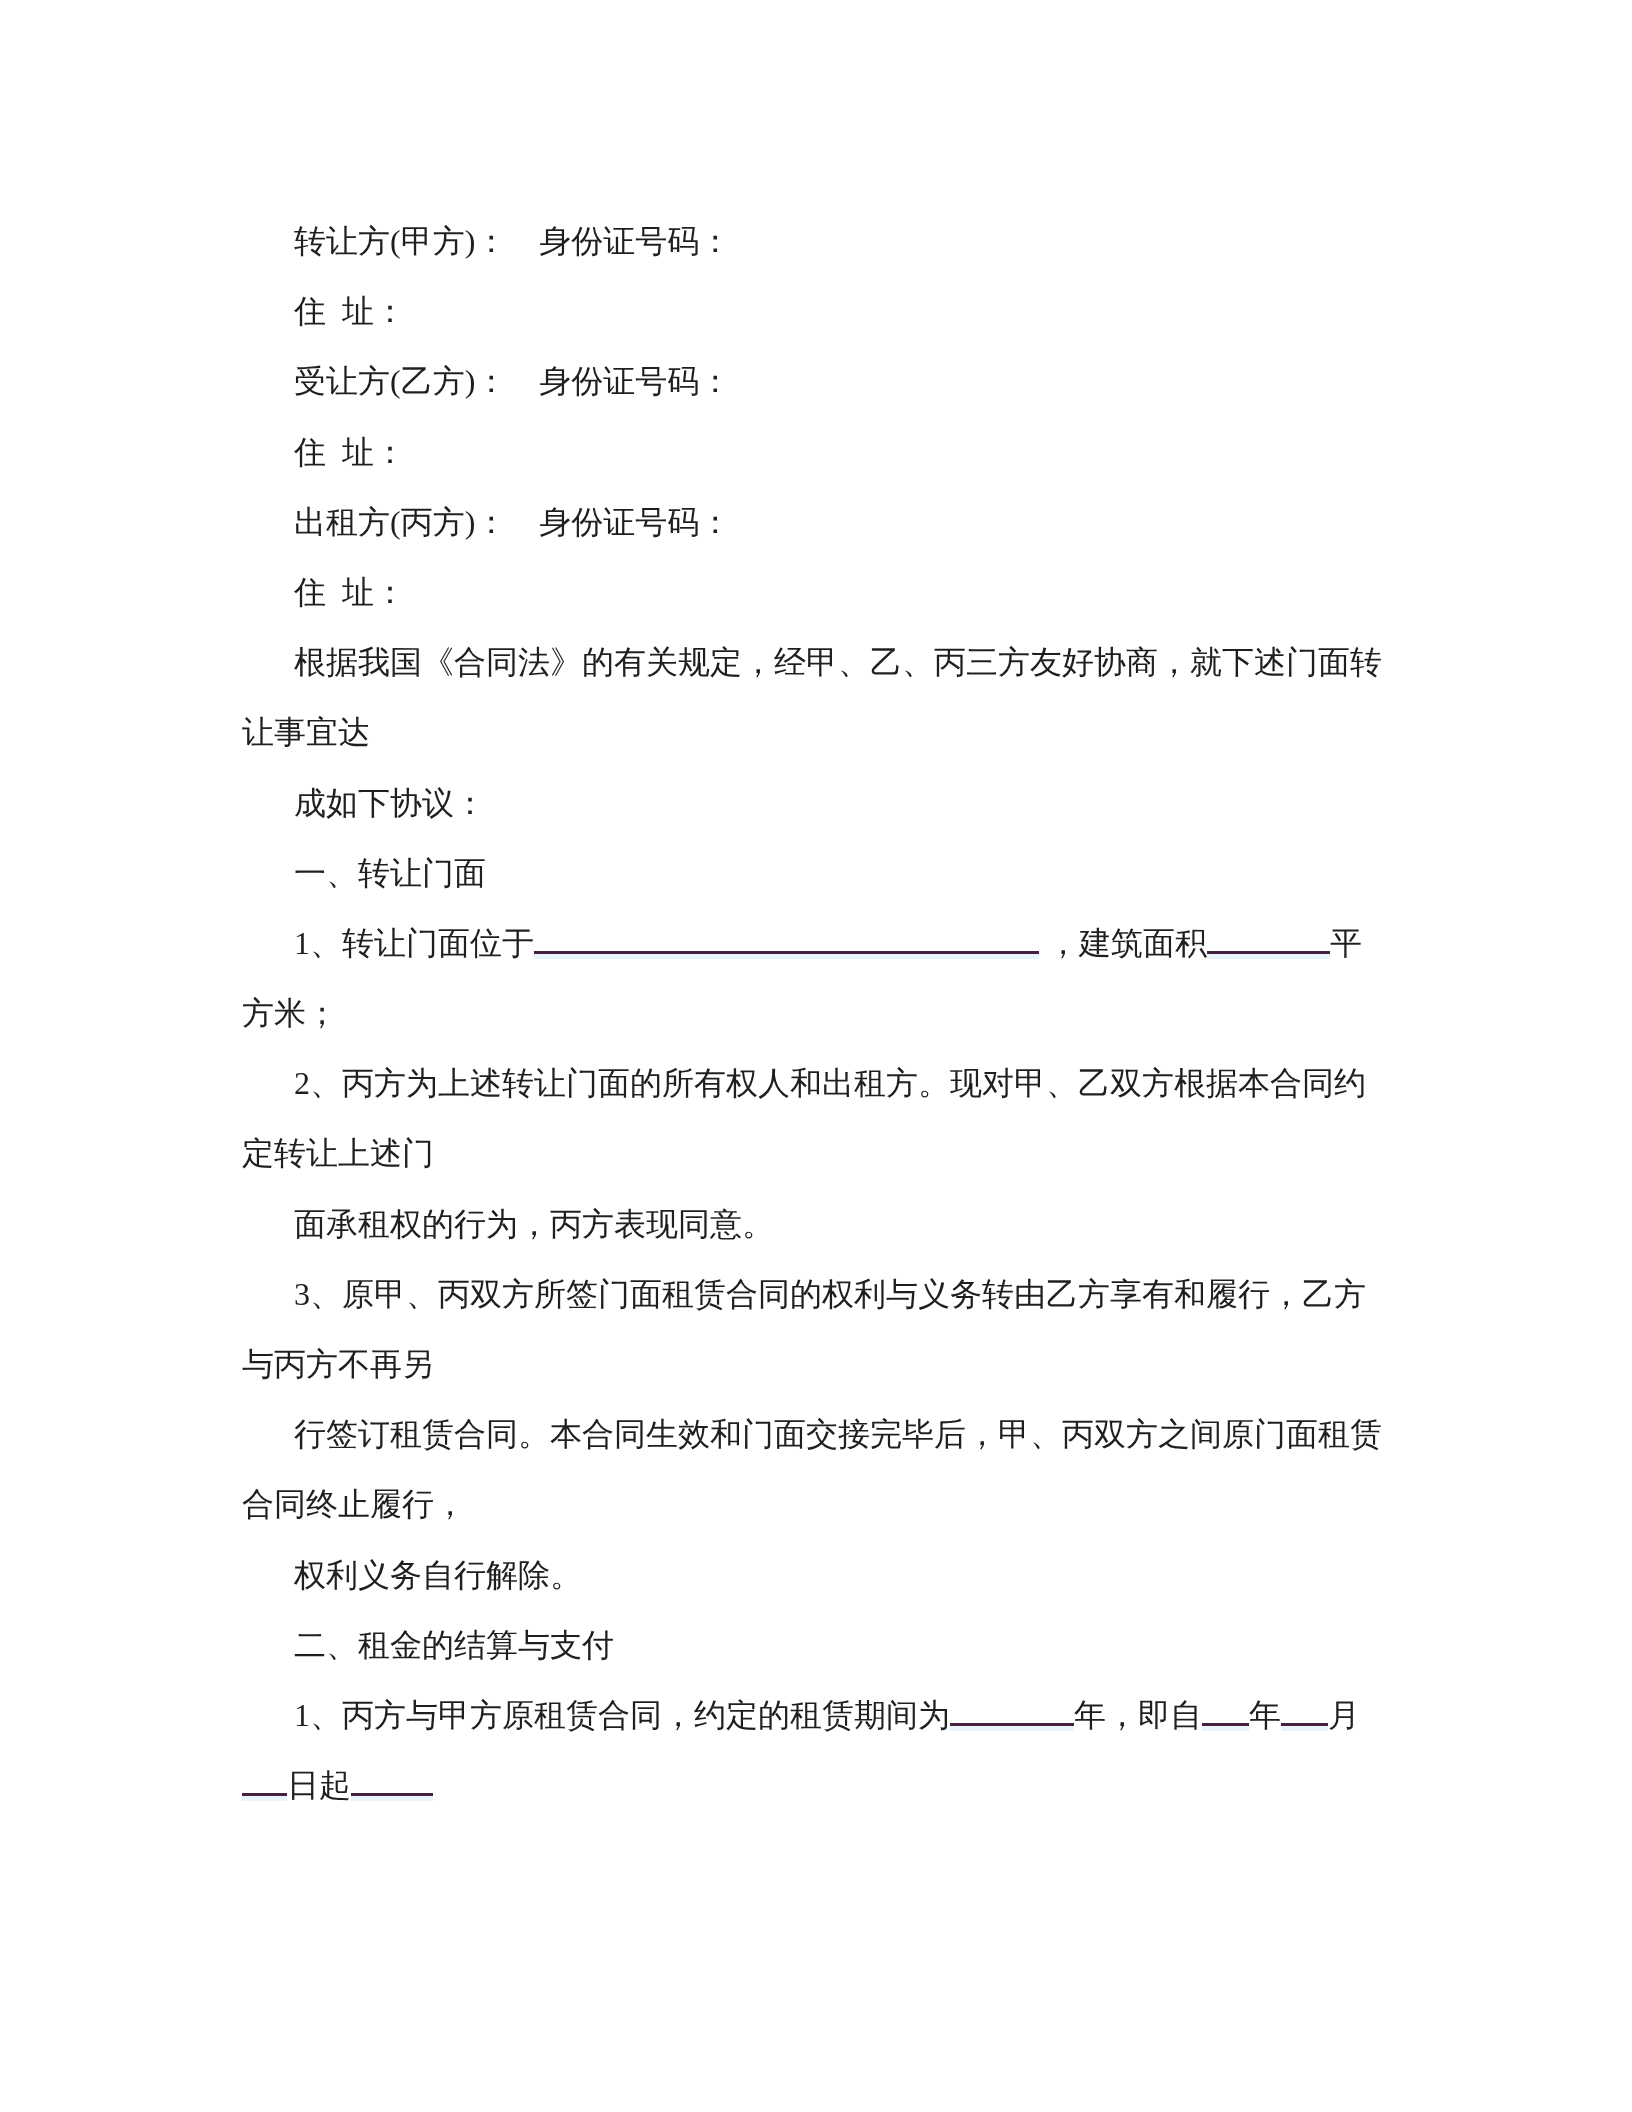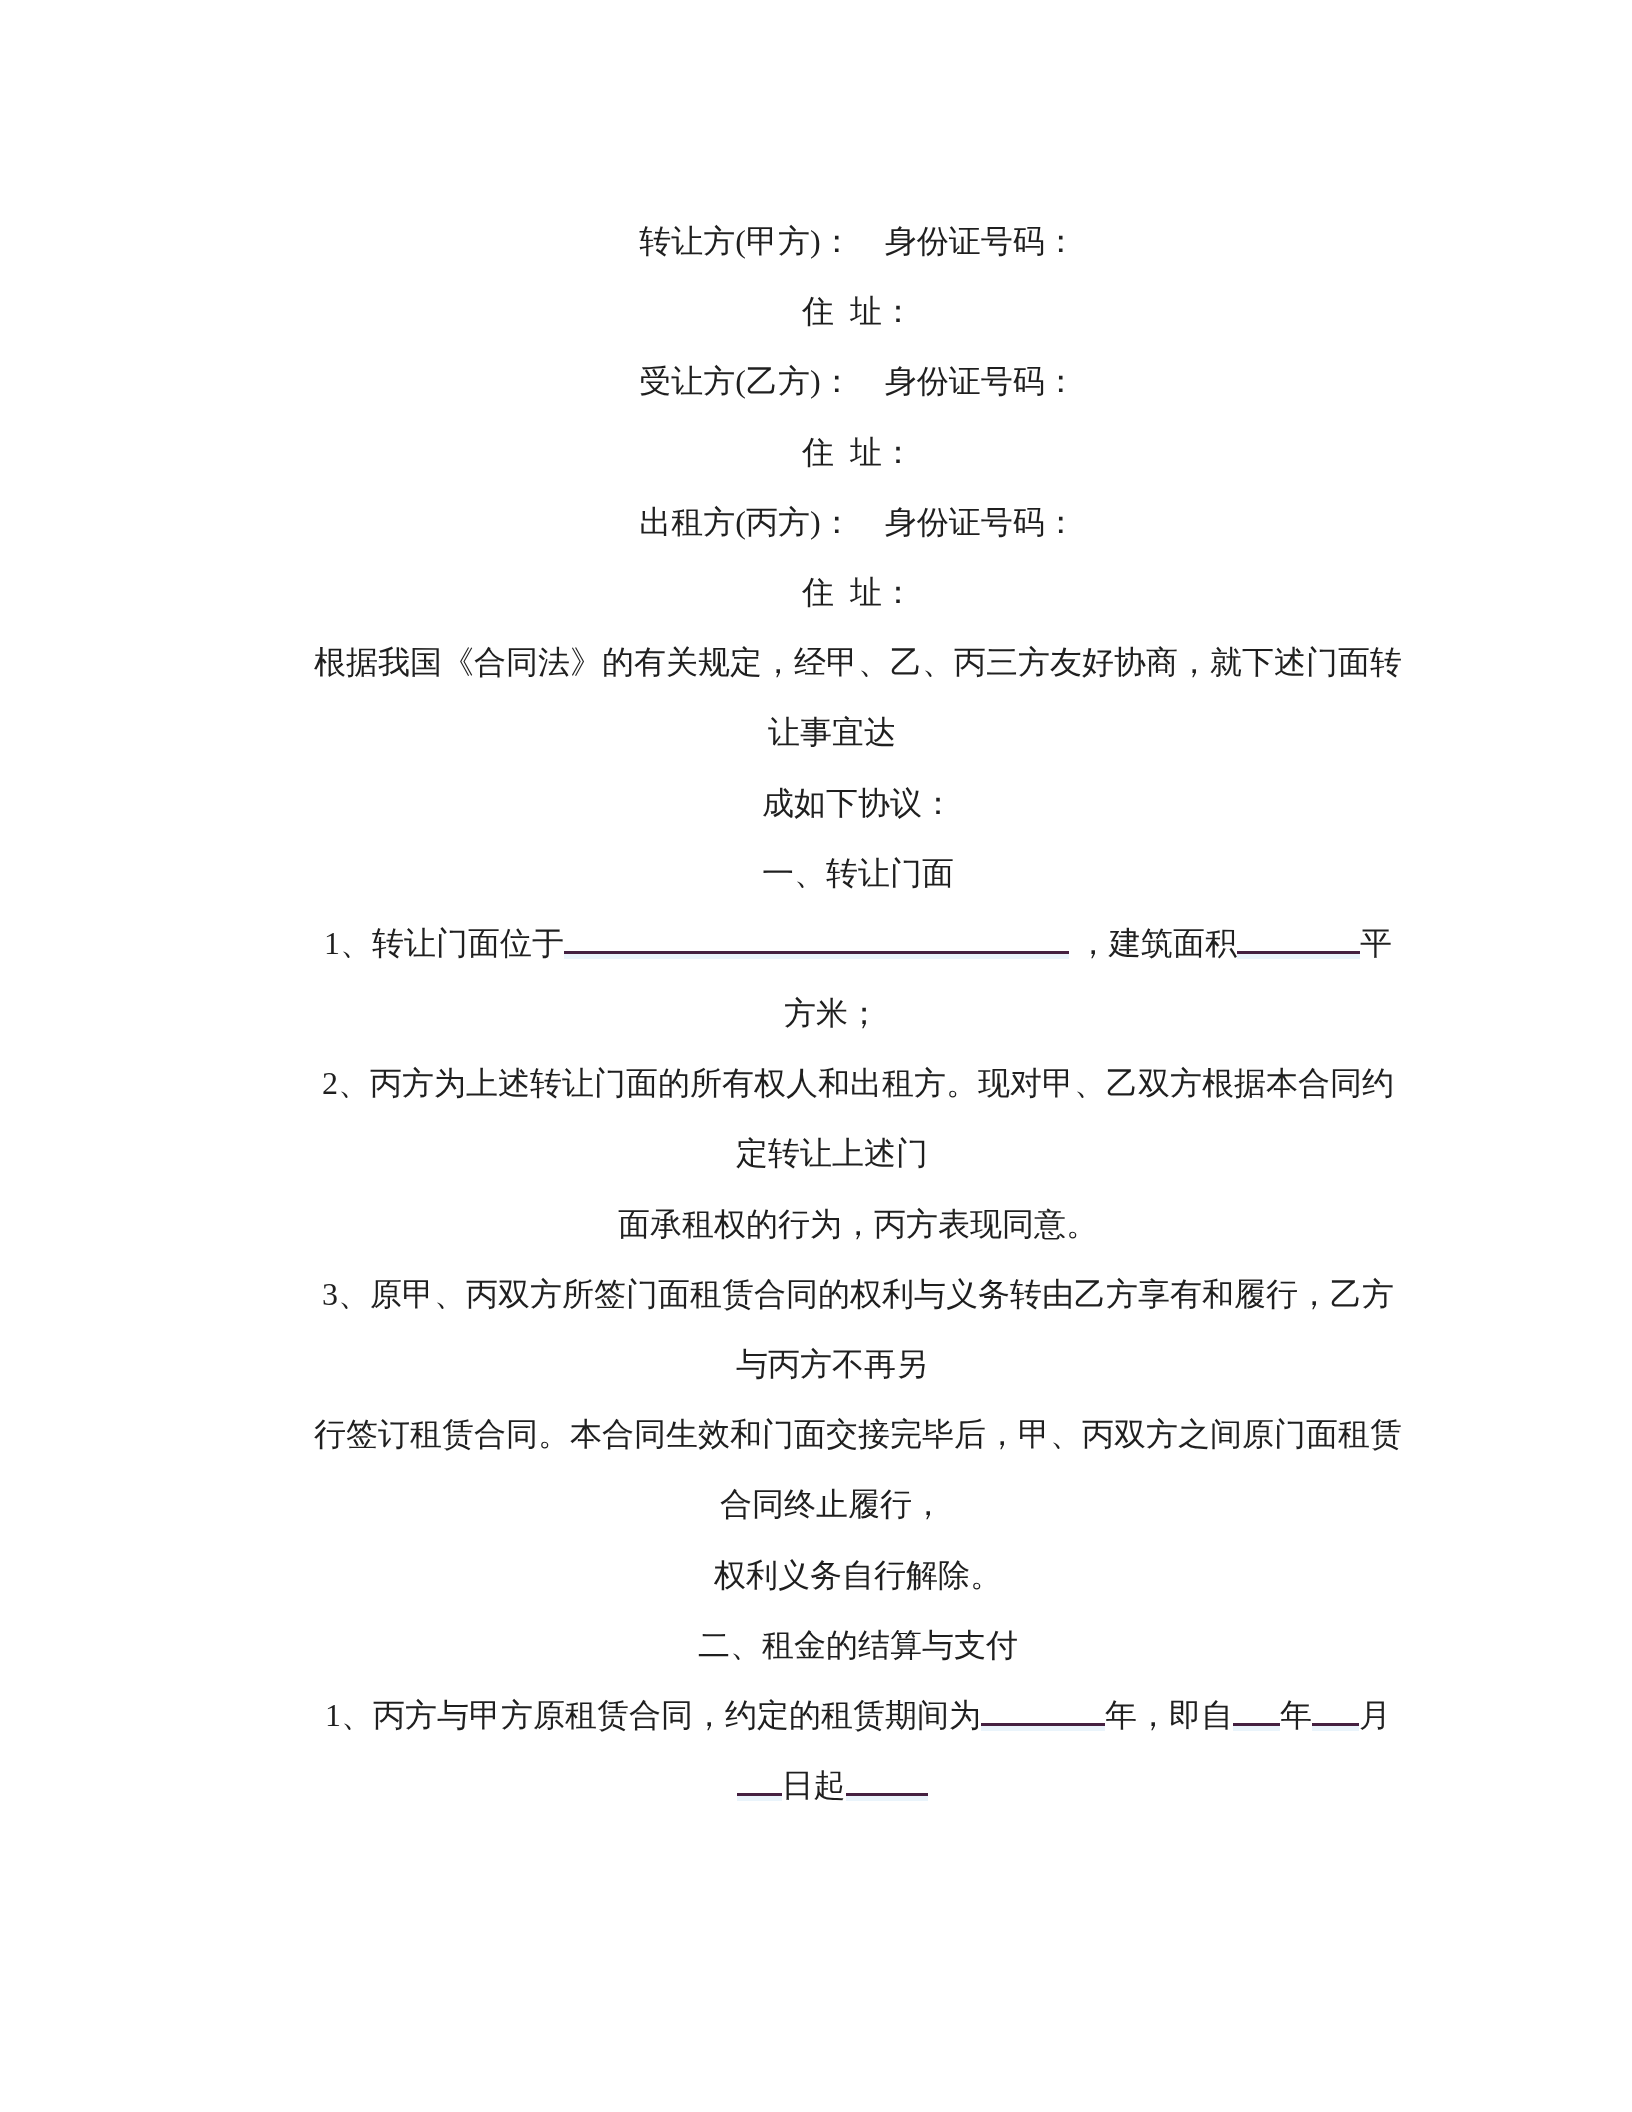--- a/index.html
+++ b/index.html
@@ -27,21 +27,20 @@
     top: 206px;
     width: 1180px;
     color: #1f1f1f;
     font-size: 32px;
     line-height: 70.2px;
     white-space: pre;
   }
   .doc-line {
     height: 70.2px;
     white-space: pre;
-    text-align: center;
   }
   .doc-line.indent {
     padding-left: 52px;
   }
   .seg {
     white-space: pre;
   }
   .u {
     display: inline-block;
     height: 1.02em;

